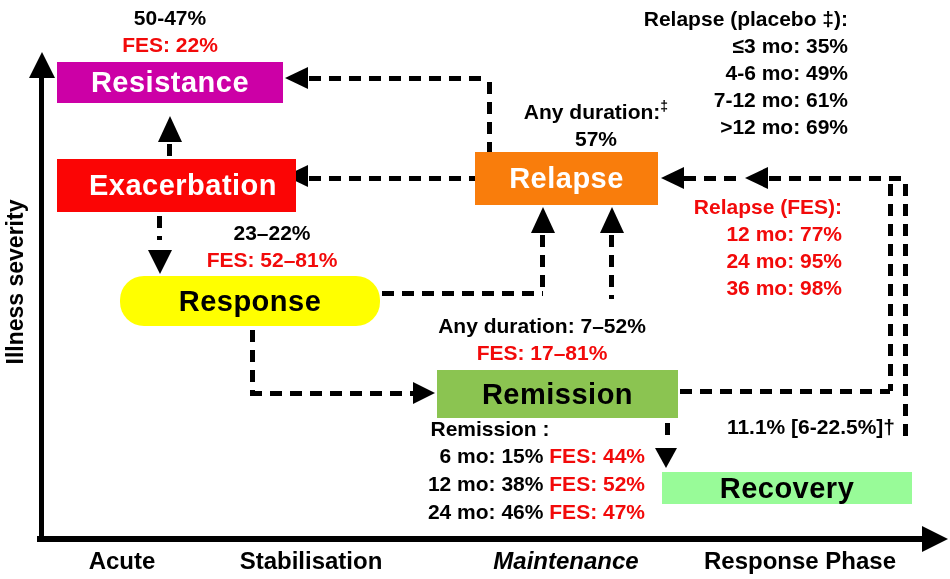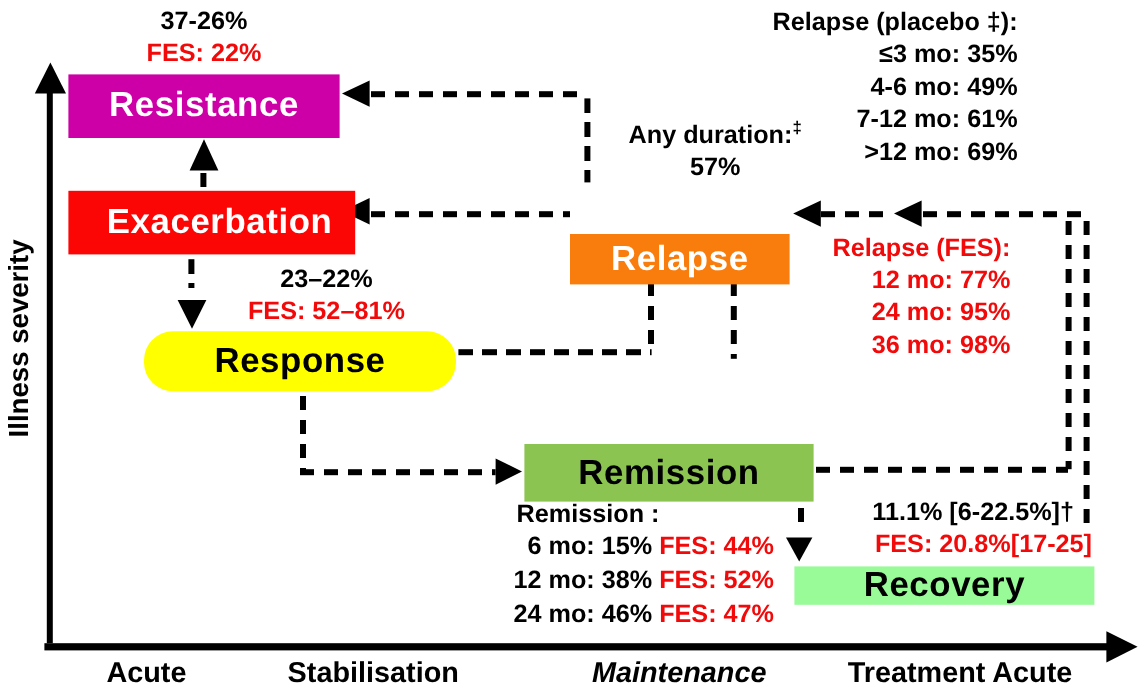--- a/index.html
+++ b/index.html
@@ -46,21 +46,21 @@
 
   <div class="axis" style="left:39px;top:72px;width:5px;height:464px;"></div>
   <div class="ah axis-up" style="left:29px;top:52px;"></div>
   <div class="axis" style="left:37px;top:536px;width:889px;height:6px;"></div>
   <div class="ah axis-right" style="left:922px;top:526px;"></div>
   <div class="ylabel" style="left:-99px;top:268px;width:230px;height:28px;">Illness severity</div>
 
   <div class="axis-label" style="left:52px;top:548px;width:140px;">Acute</div>
   <div class="axis-label" style="left:221px;top:548px;width:180px;">Stabilisation</div>
   <div class="axis-label" style="left:476px;top:548px;width:180px;font-style:italic;">Maintenance</div>
-  <div class="axis-label" style="left:690px;top:548px;width:220px;">Treatment Acute</div>
+  <div class="axis-label" style="left:690px;top:548px;width:220px;">Response Phase</div>
 
   <div class="dv" style="left:487px;top:82px;height:70px;"></div>
   <div class="dh" style="left:309px;top:76px;width:180px;"></div>
   <div class="ah left" style="left:285px;top:67px;"></div>
 
   <div class="dh" style="left:309px;top:176px;width:166px;"></div>
   <div class="ah left" style="left:285px;top:165px;"></div>
 
   <div class="dv" style="left:167px;top:144px;height:13px;"></div>
   <div class="ah up" style="left:158px;top:116px;"></div>
@@ -83,29 +83,29 @@
   <div class="ah left" style="left:745px;top:167px;"></div>
   <div class="dh" style="left:769px;top:176px;width:139px;"></div>
   <div class="ah left" style="left:661px;top:167px;"></div>
   <div class="dh" style="left:680px;top:389px;width:210px;"></div>
   <div class="dv" style="left:888px;top:184px;height:207px;"></div>
   <div class="dv" style="left:903px;top:184px;height:259px;"></div>
 
   <div class="dv" style="left:665px;top:423px;height:20px;"></div>
   <div class="ah down-sm" style="left:655px;top:448px;"></div>
 
-  <div class="node white bg-resistance" style="left:57px;top:62px;width:226px;height:53px;">Resistance</div>
+  <div class="node white bg-resistance" style="left:57px;top:62px;width:226px;height:41px;">Resistance</div>
   <div class="node white bg-exacerbation" style="left:57px;top:159px;width:226px;height:53px;">Exacerbation</div>
   <div class="node bg-response" style="left:120px;top:276px;width:260px;height:50px;">Response</div>
-  <div class="node white bg-relapse" style="left:475px;top:152px;width:183px;height:42px;margin-top:43px;">Relapse</div>
+  <div class="node white bg-relapse" style="left:475px;top:152px;width:183px;height:53px;">Relapse</div>
   <div class="node bg-remission" style="left:437px;top:370px;width:241px;height:48px;">Remission</div>
   <div class="node bg-recovery" style="left:662px;top:472px;width:250px;height:32px;">Recovery</div>
 
   <div class="ann center" style="left:70px;top:4px;width:200px;">
-    <div>37-26%</div>
+    <div>50-47%</div>
     <div class="red">FES: 22%</div>
   </div>
 
   <div class="ann center" style="left:172px;top:219px;width:200px;">
     <div>23–22%</div>
     <div class="red">FES: 52–81%</div>
   </div>
 
   <div class="ann center" style="left:496px;top:93px;width:200px;">
     <div><span>Any duration:</span><sup>‡</sup></div>
@@ -120,24 +120,27 @@
     <div>&gt;12 mo: 69%</div>
   </div>
 
   <div class="ann rightal red" style="left:640px;top:193px;width:202px;">
     <div>Relapse (FES):</div>
     <div>12 mo: 77%</div>
     <div>24 mo: 95%</div>
     <div>36 mo: 98%</div>
   </div>
 
+  <div class="ann center" style="left:412px;top:312px;width:260px;">
+    <div>Any duration: 7–52%</div>
+    <div class="red">FES: 17–81%</div>
+  </div>
 
   <div class="ann center" style="left:390px;top:415px;width:200px;">Remission :</div>
   <div class="ann rightal" style="left:375px;top:442px;width:270px;line-height:28px;">
     <div><span>6 mo: 15%</span> <span class="red">FES: 44%</span></div>
     <div><span>12 mo: 38%</span> <span class="red">FES: 52%</span></div>
     <div><span>24 mo: 46%</span> <span class="red">FES: 47%</span></div>
   </div>
 
   <div class="ann rightal" style="left:650px;top:413px;width:245px;">11.1% [6-22.5%]†</div>
-  <div class="ann rightal red" style="left:655px;top:440px;width:255px;">FES: 20.8%[17-25]</div>
 
 </div>
 
 </body></html>

